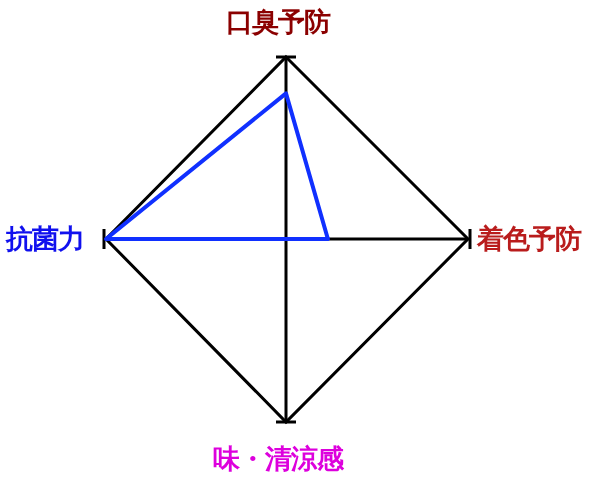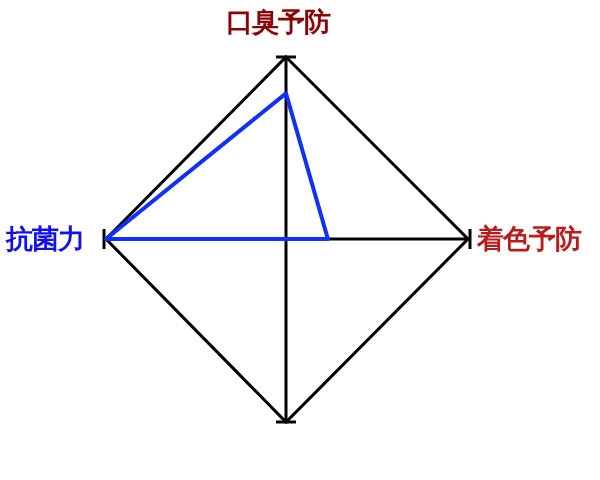--- a/index.html
+++ b/index.html
@@ -26,13 +26,14 @@
     <line x1="276" y1="422" x2="296" y2="422" stroke="#000" stroke-width="3"></line>
     <line x1="104" y1="229" x2="104" y2="249" stroke="#000" stroke-width="3"></line>
     <line x1="470" y1="229" x2="470" y2="249" stroke="#000" stroke-width="3"></line>
 
     <polygon id="series-poly" points="286.0,93.4 327.9,239.0 106.0,239.0" fill="none" stroke="#1030ff" stroke-width="4" stroke-linejoin="round"></polygon>
   </svg>
 
   <div class="axis-label" id="label-left">抗菌力</div>
   <div class="axis-label" id="label-top">口臭予防</div>
   <div class="axis-label" id="label-right">着色予防</div>
+  <div class="axis-label" id="label-bottom">味・清涼感</div>
 </div>
 
 </body></html>

